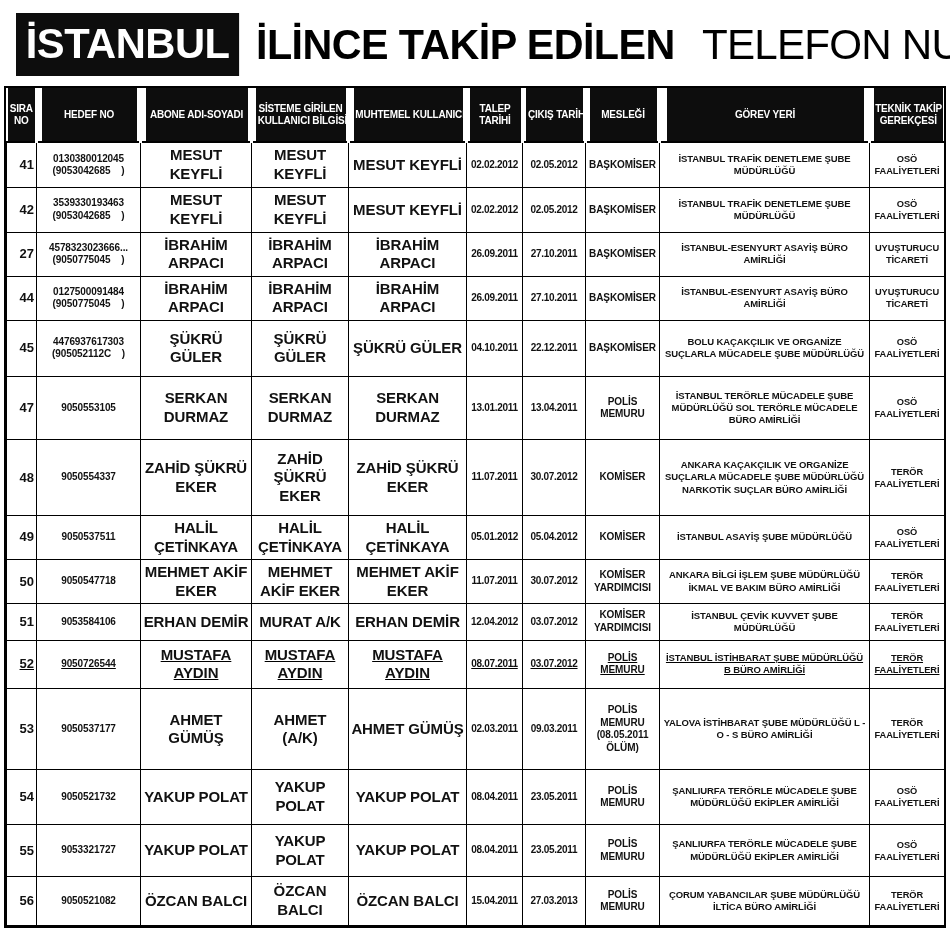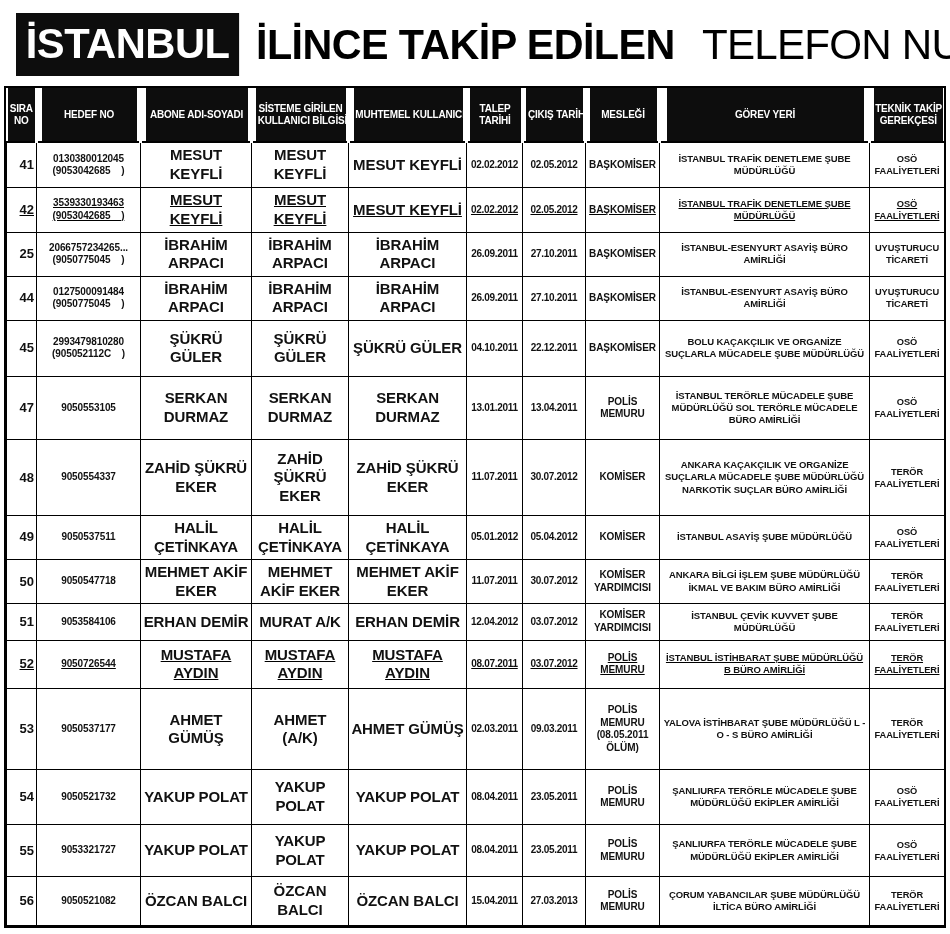--- a/index.html
+++ b/index.html
@@ -223,35 +223,35 @@
             <td class="hedef"><span>0130380012045</span><span class="subno">(9053042685    )</span></td>
             <td class="namecell">MESUT KEYFLİ</td>
             <td class="namecell">MESUT KEYFLİ</td>
             <td class="namecell">MESUT KEYFLİ</td>
             <td class="datecell">02.02.2012</td>
             <td class="datecell">02.05.2012</td>
             <td class="meslek">BAŞKOMİSER</td>
             <td class="gorev">İSTANBUL TRAFİK DENETLEME ŞUBE MÜDÜRLÜĞÜ</td>
             <td class="teknik">OSÖ FAALİYETLERİ</td>
           </tr>
-          <tr style="height: 43px; text-decoration: underline;">
+          <tr style="height: 43px;">
             <td class="sira">42</td>
             <td class="hedef"><span>3539330193463</span><span class="subno">(9053042685    )</span></td>
             <td class="namecell">MESUT KEYFLİ</td>
             <td class="namecell">MESUT KEYFLİ</td>
             <td class="namecell">MESUT KEYFLİ</td>
             <td class="datecell">02.02.2012</td>
             <td class="datecell">02.05.2012</td>
             <td class="meslek">BAŞKOMİSER</td>
             <td class="gorev">İSTANBUL TRAFİK DENETLEME ŞUBE MÜDÜRLÜĞÜ</td>
             <td class="teknik">OSÖ FAALİYETLERİ</td>
           </tr>
           <tr style="height: 34px;">
-            <td class="sira">25</td>
-            <td class="hedef"><span>2066757234265...</span><span class="subno">(9050775045    )</span></td>
+            <td class="sira">27</td>
+            <td class="hedef"><span>4578323023666...</span><span class="subno">(9050775045    )</span></td>
             <td class="namecell">İBRAHİM ARPACI</td>
             <td class="namecell">İBRAHİM ARPACI</td>
             <td class="namecell">İBRAHİM ARPACI</td>
             <td class="datecell">26.09.2011</td>
             <td class="datecell">27.10.2011</td>
             <td class="meslek">BAŞKOMİSER</td>
             <td class="gorev">İSTANBUL-ESENYURT ASAYİŞ BÜRO AMİRLİĞİ</td>
             <td class="teknik">UYUŞTURUCU TİCARETİ</td>
           </tr>
           <tr style="height: 38px;">
@@ -261,21 +261,21 @@
             <td class="namecell">İBRAHİM ARPACI</td>
             <td class="namecell">İBRAHİM ARPACI</td>
             <td class="datecell">26.09.2011</td>
             <td class="datecell">27.10.2011</td>
             <td class="meslek">BAŞKOMİSER</td>
             <td class="gorev">İSTANBUL-ESENYURT ASAYİŞ BÜRO AMİRLİĞİ</td>
             <td class="teknik">UYUŞTURUCU TİCARETİ</td>
           </tr>
           <tr style="height: 54px;">
             <td class="sira">45</td>
-            <td class="hedef"><span>2993479810280</span><span class="subno">(905052112C    )</span></td>
+            <td class="hedef"><span>4476937617303</span><span class="subno">(905052112C    )</span></td>
             <td class="namecell">ŞÜKRÜ GÜLER</td>
             <td class="namecell">ŞÜKRÜ GÜLER</td>
             <td class="namecell">ŞÜKRÜ GÜLER</td>
             <td class="datecell">04.10.2011</td>
             <td class="datecell">22.12.2011</td>
             <td class="meslek">BAŞKOMİSER</td>
             <td class="gorev">BOLU KAÇAKÇILIK VE ORGANİZE SUÇLARLA MÜCADELE ŞUBE MÜDÜRLÜĞÜ</td>
             <td class="teknik">OSÖ FAALİYETLERİ</td>
           </tr>
           <tr style="height: 61px;">

